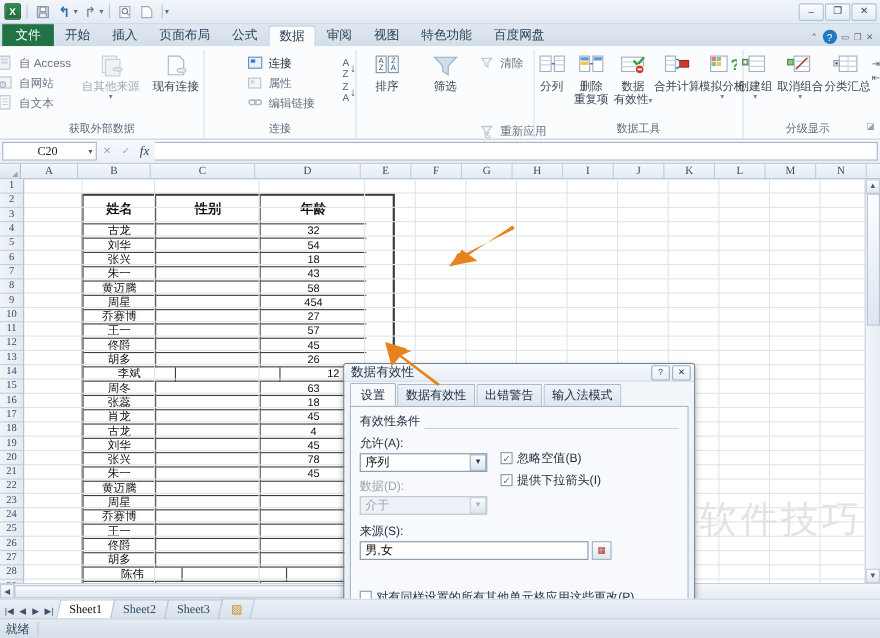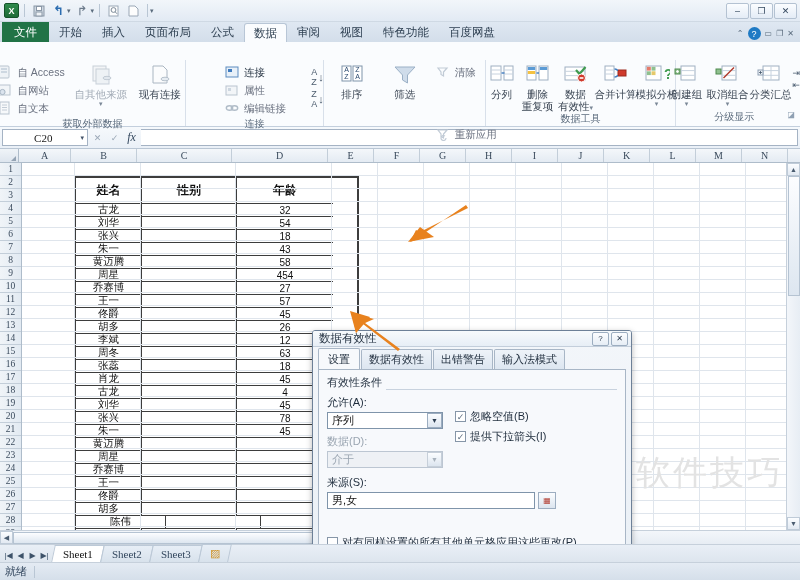--- a/index.html
+++ b/index.html
@@ -41,21 +41,21 @@
             background:linear-gradient(#dfe8f2,#d3deea); }
   .tab { padding:2px 9px 3px 9px; font-size:11.5px; color:#2c3e50; border:1px solid transparent;
          border-bottom:none; line-height:14px; }
   .tab.file { background:#217346; color:#fff; padding:3px 11px; font-weight:normal;
               border-radius:0; }
   .tab.active { background:#fafcfe; border-color:#b8c6d6; border-top-left-radius:3px;
                 border-top-right-radius:3px; position:relative; top:1px; }
 
   
   .ribbon { height:85px; background:#fafcfe; border-bottom:1px solid #c3cfdd;
-            display:flex; align-items:stretch; padding:18px 0 0 0; position:relative; }
+            display:flex; align-items:stretch; padding:3px 0 0 0; position:relative; }
   .rgroup { display:flex; flex-direction:column; align-items:center; justify-content:space-between;
             padding:2px 5px 1px 5px; border-right:1px solid #d8e0ea; position:relative; }
   .rgroup-body { display:flex; align-items:flex-start; gap:3px; flex:1; padding-top:2px; }
   .rgroup-title { font-size:10px; color:#5b6b7d; text-align:center; padding-bottom:1px; width:100%; }
   .rgroup-title .dlg { float:right; color:#8fa0b3; font-size:8px; }
 
   .small-col { display:flex; flex-direction:column; gap:2px; padding-top:1px; }
   .small-item { display:flex; align-items:center; gap:3px; font-size:10.5px; color:#6b7280;
                 white-space:nowrap; padding:0 1px; }
   .big-item { width:50px; display:flex; flex-direction:column; align-items:center;
@@ -661,21 +661,21 @@
               <div class="dt-cell" style="width: 66px; height: 13px;">佟爵</div>
               <div class="dt-cell" style="width: 95px; height: 13px;"></div>
               <div class="dt-cell dt-num" style="width: 96px; height: 13px;">45</div>
             </div>
             <div class="dt-row">
               <div class="dt-cell" style="width: 66px; height: 13px;">胡多</div>
               <div class="dt-cell" style="width: 95px; height: 13px;"></div>
               <div class="dt-cell dt-num" style="width: 96px; height: 13px;">26</div>
             </div>
             <div class="dt-row">
-              <div class="dt-cell" style="width: 66px; height: 13px;">李斌</div>
+              <div class="dt-cell" style="width: 84px; height: 13px;">李斌</div>
               <div class="dt-cell" style="width: 95px; height: 13px;"></div>
               <div class="dt-cell dt-num" style="width: 96px; height: 13px;">12</div>
             </div>
             <div class="dt-row">
               <div class="dt-cell" style="width: 66px; height: 13px;">周冬</div>
               <div class="dt-cell" style="width: 95px; height: 13px;"></div>
               <div class="dt-cell dt-num" style="width: 96px; height: 13px;">63</div>
             </div>
             <div class="dt-row">
               <div class="dt-cell" style="width: 66px; height: 13px;">张蕊</div>

